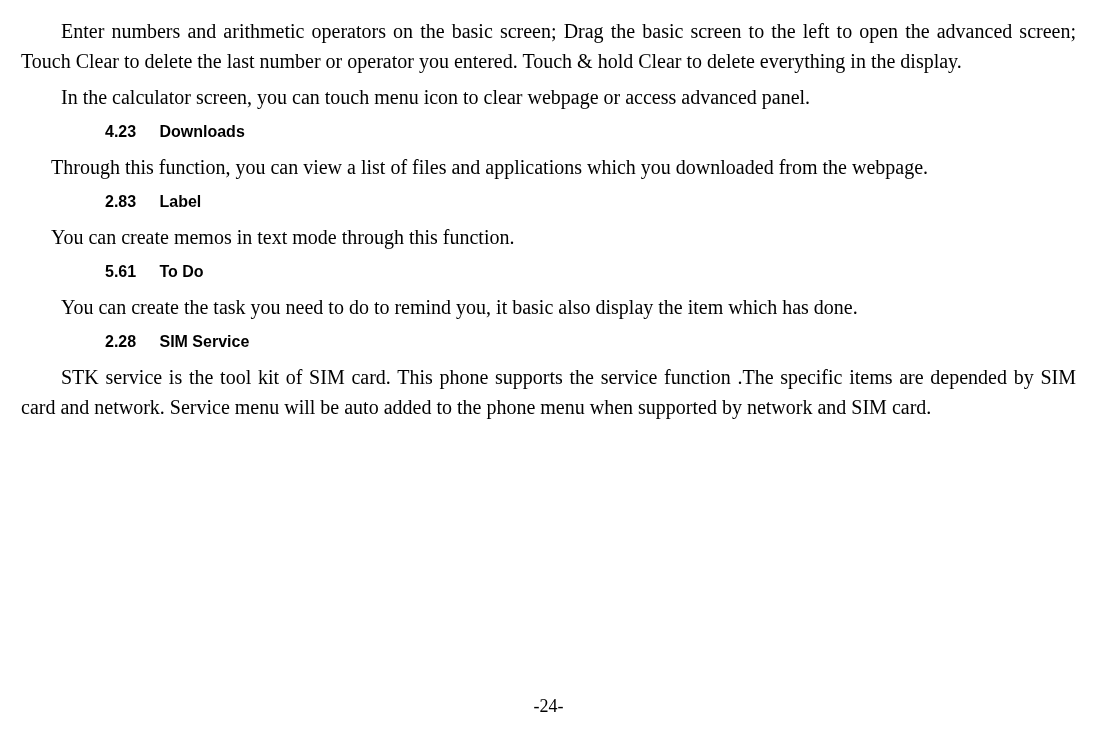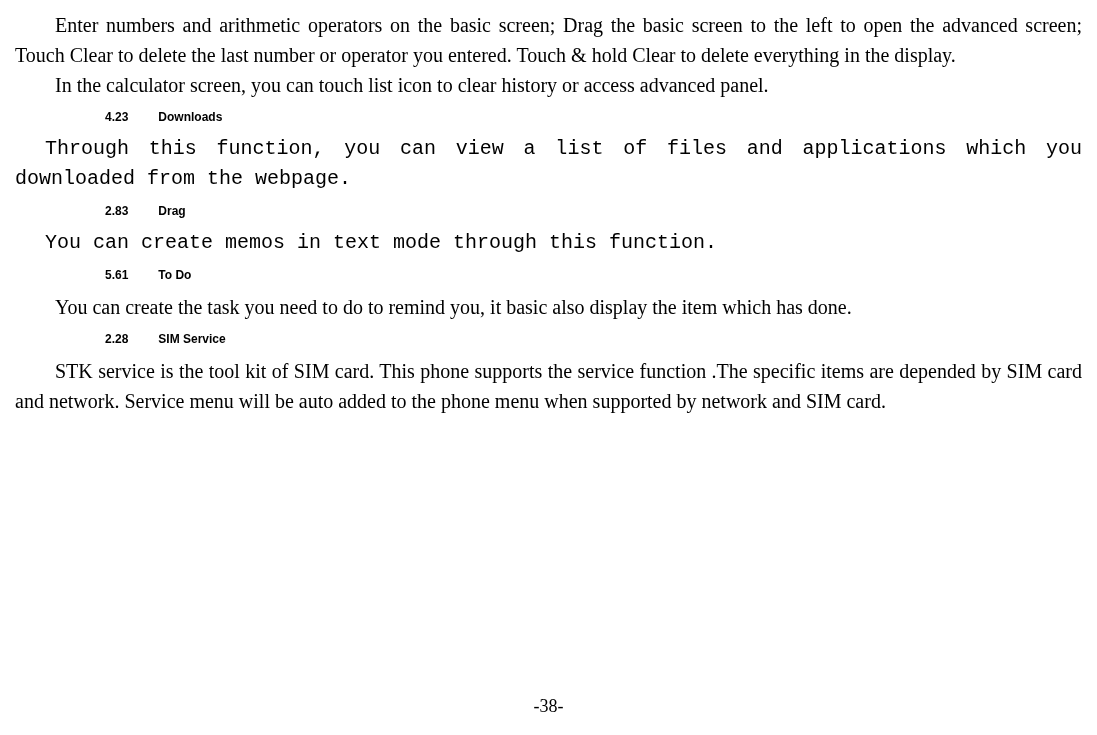--- a/index.html
+++ b/index.html
@@ -9,75 +9,74 @@
       margin: 0;
       padding: 10px 15px;
       color: #000;
       background: #fff;
       width: 1067px;
       height: 715px;
       position: relative;
     }
     .body-text {
       text-align: justify;
-      margin: 0;
+      margin: 6px;
     }
     .indent {
       text-indent: 40px;
     }
     .indent-small {
       text-indent: 30px;
-      font-family: Liberation Mono, monospace;
     }
     .heading {
       font-family: Arial, Helvetica, sans-serif;
       font-weight: bold;
-      font-size: 12px;
+      font-size: 16px;
       margin: 8px 0 8px 90px;
     }
     .heading .num {
       display: inline-block;
       width: 50px;
     }
     .page-number {
       position: absolute;
       bottom: 15px;
       left: 0;
       right: 0;
       text-align: center;
       font-size: 18px;
     }
   </style>
 </head>
 <body>
 
 <p class="body-text indent">Enter numbers and arithmetic operators on the basic screen; Drag the basic screen to the left to open the advanced screen; Touch Clear to delete the last number or operator you entered. Touch &amp; hold Clear to delete everything in the display.</p>
-<p class="body-text indent">In the calculator screen, you can touch list icon to clear history or access advanced panel.</p>
+<p class="body-text indent">In the calculator screen, you can touch menu icon to clear webpage or access advanced panel.</p>
 
 <div class="heading">
   <span class="num">4.23</span>
   <span>Downloads</span>
 </div>
 
 <p class="body-text indent-small">Through this function, you can view a list of files and applications which you downloaded from the webpage.</p>
 
 <div class="heading">
   <span class="num">2.83</span>
-  <span>Drag</span>
+  <span>Label</span>
 </div>
 
 <p class="body-text indent-small">You can create memos in text mode through this function.</p>
 
 <div class="heading">
   <span class="num">5.61</span>
   <span>To Do</span>
 </div>
 
 <p class="body-text indent">You can create the task you need to do to remind you, it basic also display the item which has done.</p>
 
 <div class="heading">
   <span class="num">2.28</span>
   <span>SIM Service</span>
 </div>
 
 <p class="body-text indent">STK service is the tool kit of SIM card. This phone supports the service function .The specific items are depended by SIM card and network. Service menu will be auto added to the phone menu when supported by network and SIM card.</p>
 
-<div class="page-number">-38-</div>
+<div class="page-number">-24-</div>
 
 </body></html>

